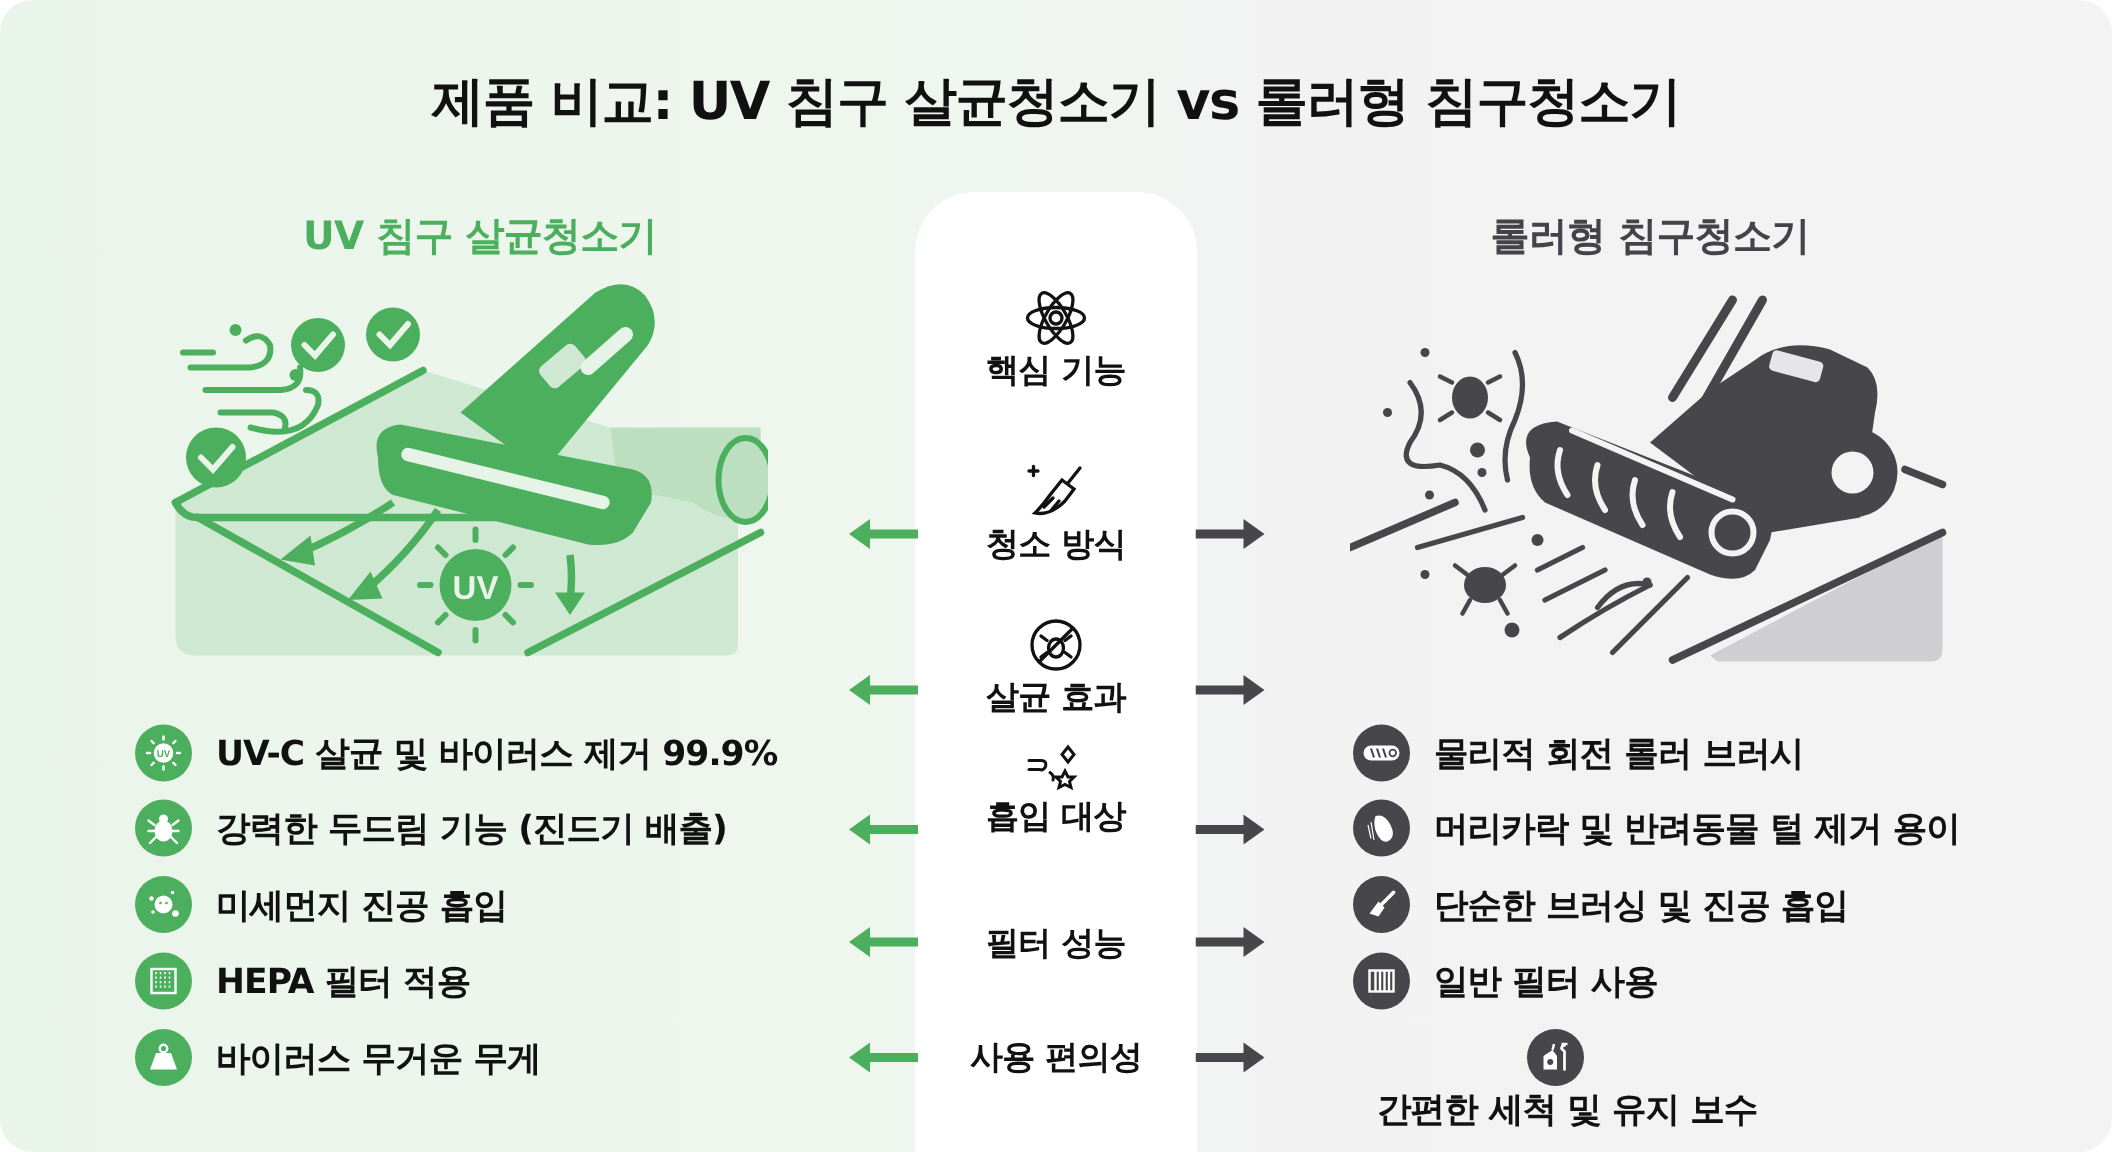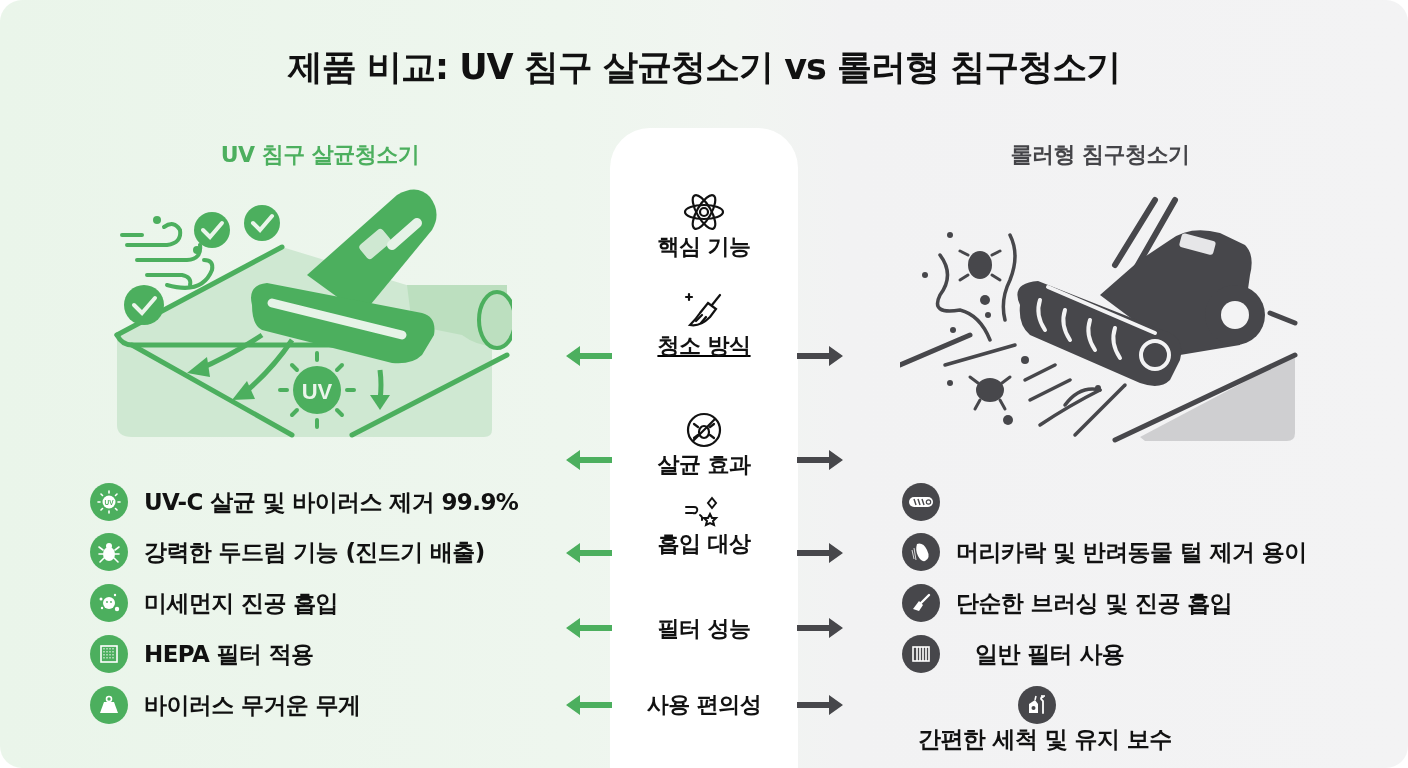--- a/index.html
+++ b/index.html
@@ -10,21 +10,21 @@
     background: linear-gradient(90deg, #eaf5ea 0%, #eef6ee 40%, #f1f5f1 52%, #f2f2f3 60%, #f3f3f4 100%);
   }
   .title {
     position:absolute; left:0; width:1408px; top:44px; text-align:center;
     font-size:35px; font-weight:bold; color:#111; letter-spacing:-1px;
   }
   .center-col {
     position:absolute; left:610px; top:128px; width:188px; height:660px;
     background:#ffffff; border-radius:40px 40px 0 0;
   }
-  .side-title { position:absolute; top:140px; font-size:22px; font-weight:bold; letter-spacing:-0.5px; }
+  .side-title { position:absolute; top:140px; font-size:26px; font-weight:bold; letter-spacing:-0.5px; }
   .side-title.left { left:150px; width:340px; text-align:center; color:#4caf5e; }
   .side-title.right { left:930px; width:340px; text-align:center; color:#444448; }
 
   .illus { position:absolute; }
   .illus.left { left:112px; top:185px; width:400px; height:255px; }
   .illus.right { left:900px; top:185px; width:430px; height:265px; }
 
   .center-item { position:absolute; left:610px; width:188px; text-align:center; }
   .center-item .ico { display:block; margin:0 auto; }
   .center-item .lbl { font-size:22px; font-weight:bold; color:#111; letter-spacing:-0.5px; }
@@ -177,21 +177,21 @@
       <g fill="none" stroke="#111" stroke-width="2.2">
         <ellipse cx="22" cy="20" rx="19" ry="7"></ellipse>
         <ellipse cx="22" cy="20" rx="19" ry="7" transform="rotate(60 22 20)"></ellipse>
         <ellipse cx="22" cy="20" rx="19" ry="7" transform="rotate(-60 22 20)"></ellipse>
         <circle cx="22" cy="20" r="4"></circle>
       </g>
     </svg>
     <div class="lbl">핵심 기능</div>
   </div>
 
-  <div class="center-item" style="top:291px;text-decoration:underline;">
+  <div class="center-item" style="top:308px;">
     <svg class="ico" width="44" height="40" viewBox="0 0 44 40">
       <g fill="none" stroke="#111" stroke-width="2.2" stroke-linecap="round">
         <line x1="4" y1="6" x2="10" y2="6"></line>
           <line x1="7" y1="3" x2="7" y2="9"></line>
         <path d="M38 4 L30 14"></path>
         <path d="M26 12 L34 18 L28 26 Q18 36 8 34 Q14 28 18 22 Z"></path>
         <line x1="14" y1="30" x2="20" y2="24"></line>
           <line x1="19" y1="32" x2="24" y2="26"></line>
       </g>
     </svg>
@@ -348,20 +348,21 @@
         <svg width="28" height="20" viewBox="0 0 28 20">
             <rect x="2" y="5" width="24" height="10" rx="5" fill="#fff"></rect>
             <g stroke="#47474b" stroke-width="1.4">
               <line x1="7" y1="7" x2="9" y2="13"></line>
               <line x1="11" y1="7" x2="13" y2="13"></line>
               <line x1="15" y1="7" x2="17" y2="13"></line>
             </g>
             <circle cx="21.5" cy="10" r="2.2" fill="none" stroke="#47474b" stroke-width="1.2"></circle>
           </svg>
       </div>
+      <span class="txt">물리적 회전 롤러 브러시</span>
     </div>
     <div class="li" style="top:50px;">
       <div class="badge">
         <svg width="24" height="24" viewBox="0 0 24 24">
             <path d="M8 4 Q14 2 18 10 Q22 18 16 21 Q12 22 9 16 Q6 10 8 4 Z" fill="#fff"></path>
             <g stroke="#fff" stroke-width="0.8">
               <line x1="5" y1="8" x2="7" y2="20"></line>
               <line x1="3" y1="10" x2="5" y2="19"></line>
             </g>
           </svg>
@@ -370,21 +371,21 @@
     </div>
     <div class="li" style="top:101px;">
       <div class="badge">
         <svg width="24" height="24" viewBox="0 0 24 24">
             <line x1="20" y1="4" x2="12" y2="12" stroke="#fff" stroke-width="2.4" stroke-linecap="round"></line>
             <path d="M10 10 L14 14 L10 20 L4 18 Z" fill="#fff"></path>
           </svg>
       </div>
       <span class="txt">단순한 브러싱 및 진공 흡입</span>
     </div>
-    <div class="li" style="top:152px;gap:19px;">
+    <div class="li" style="top:152px;">
       <div class="badge">
         <svg width="24" height="24" viewBox="0 0 24 24">
             <rect x="4" y="5" width="16" height="14" fill="none" stroke="#fff" stroke-width="1.6"></rect>
             <g stroke="#fff" stroke-width="1.6">
               <line x1="8" y1="5" x2="8" y2="19"></line>
               <line x1="11" y1="5" x2="11" y2="19"></line>
               <line x1="14" y1="5" x2="14" y2="19"></line>
               <line x1="17" y1="5" x2="17" y2="19"></line>
             </g>
           </svg>

